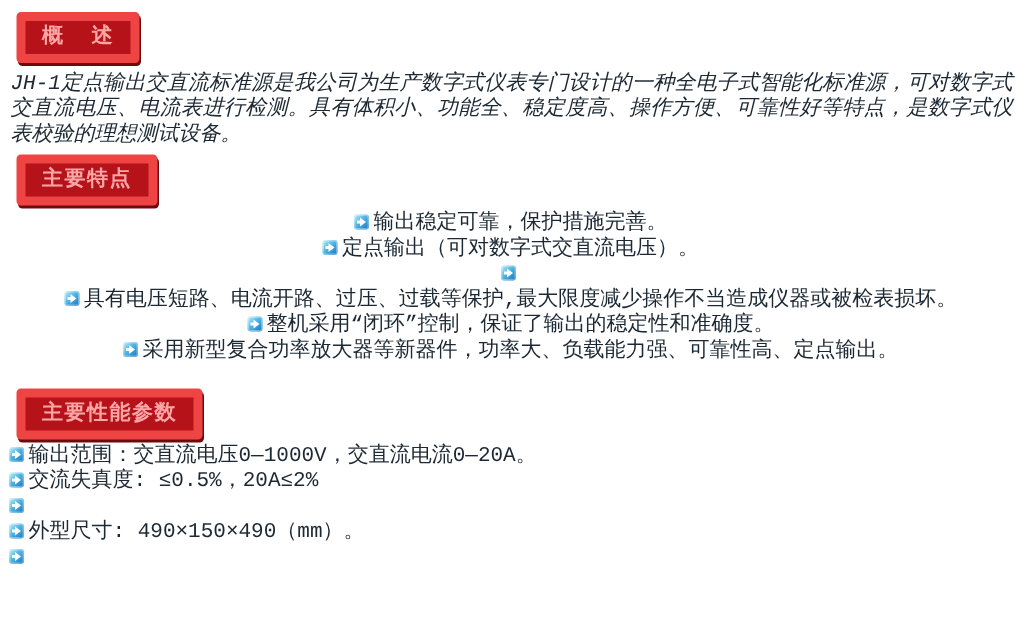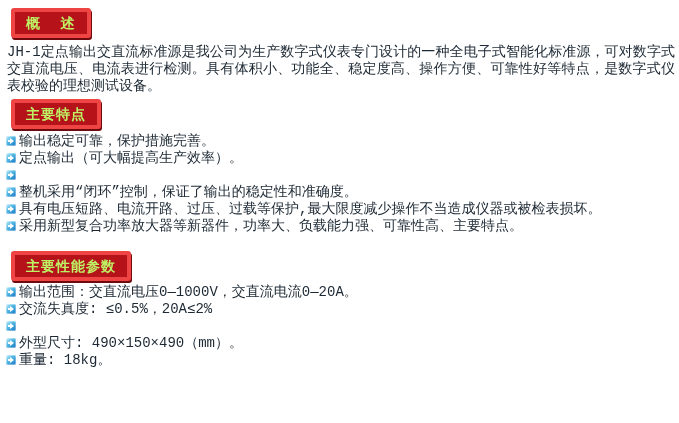--- a/index.html
+++ b/index.html
@@ -11,38 +11,39 @@
     font-family: "Liberation Mono", "DejaVu Sans", sans-serif;
     font-size: 14px;
     line-height: 17px;
     color: #1c2833;
   }
   .page { padding: 6px 4px 0 6px; }
 
   .badge {
     display: inline-block;
     background: #b5121a;
-    color: #bef264;
-    font-family: Liberation Sans, sans-serif;
+    color: #fca5a5;
+    font-family: Liberation Serif, serif;
     font-weight: bold;
     font-size: 14px;
     line-height: 16px;
     padding: 3px 11px;
     margin: 2px 0 3px 5px;
-    border: 4px solid #ef4444;
+    border: 6px solid #ef4444;
     border-radius: 3px;
     box-shadow: 1px 2px 0 #6e0a0e;
     letter-spacing: 1px;
     white-space: pre;
   }
   .badge-params { margin-top: 16px; text-align: right; }
 
   .para {
     margin: 3px 0 2px 1px;
     text-align: justify;
+    font-style: italic;
   }
 
   .item {
     margin: 0;
     padding: 0;
   }
   .bullet {
     display: inline-block;
     width: 10px;
     height: 10px;
@@ -62,48 +63,48 @@
   }
   .bullet::after {
     content: "";
     position: absolute;
     left: 4px; top: 2px;
     width: 0; height: 0;
     border-left: 4px solid #ffffff;
     border-top: 3px solid transparent;
     border-bottom: 3px solid transparent;
   }
-  .section-features .list { margin-top: 1px; }
+  .section-features .list { margin-top: 1px; text-align: center; }
 </style>
 </head>
 <body>
 
 <div class="page">
 
   <div class="section section-overview">
     <div class="badge">概    述</div>
     <div class="para">JH-1定点输出交直流标准源是我公司为生产数字式仪表专门设计的一种全电子式智能化标准源，可对数字式交直流电压、电流表进行检测。具有体积小、功能全、稳定度高、操作方便、可靠性好等特点，是数字式仪表校验的理想测试设备。</div>
   </div>
 
   <div class="section section-features">
     <div class="badge">主要特点</div>
     <div class="list">
       <div class="item"><span class="bullet"></span><span>输出稳定可靠，保护措施完善。</span></div>
-      <div class="item"><span class="bullet"></span><span>定点输出（可大幅提高生产效率）。</span></div>
+      <div class="item"><span class="bullet"></span><span>定点输出（可对数字式交直流电压）。</span></div>
       <div class="item"><span class="bullet"></span></div>
+      <div class="item"><span class="bullet"></span><span>具有电压短路、电流开路、过压、过载等保护,最大限度减少操作不当造成仪器或被检表损坏。</span></div>
       <div class="item"><span class="bullet"></span><span>整机采用“闭环”控制，保证了输出的稳定性和准确度。</span></div>
-      <div class="item"><span class="bullet"></span><span>具有电压短路、电流开路、过压、过载等保护,最大限度减少操作不当造成仪器或被检表损坏。</span></div>
-      <div class="item"><span class="bullet"></span><span>采用新型复合功率放大器等新器件，功率大、负载能力强、可靠性高、主要特点。</span></div>
+      <div class="item"><span class="bullet"></span><span>采用新型复合功率放大器等新器件，功率大、负载能力强、可靠性高、定点输出。</span></div>
     </div>
   </div>
 
   <div class="section section-parameters">
     <div class="badge badge-params">主要性能参数</div>
     <div class="list">
       <div class="item"><span class="bullet"></span><span>输出范围：交直流电压0—1000V，交直流电流0—20A。</span></div>
       <div class="item"><span class="bullet"></span><span>交流失真度: ≤0.5%，20A≤2%</span></div>
       <div class="item"><span class="bullet"></span> </div>
       <div class="item"><span class="bullet"></span><span>外型尺寸: 490×150×490（mm）。</span></div>
-      <div class="item"><span class="bullet"></span><span>重量: 18kg。</span></div>
+      <div class="item"><span class="bullet"></span></div>
     </div>
   </div>
 
 </div>
 
 </body></html>

